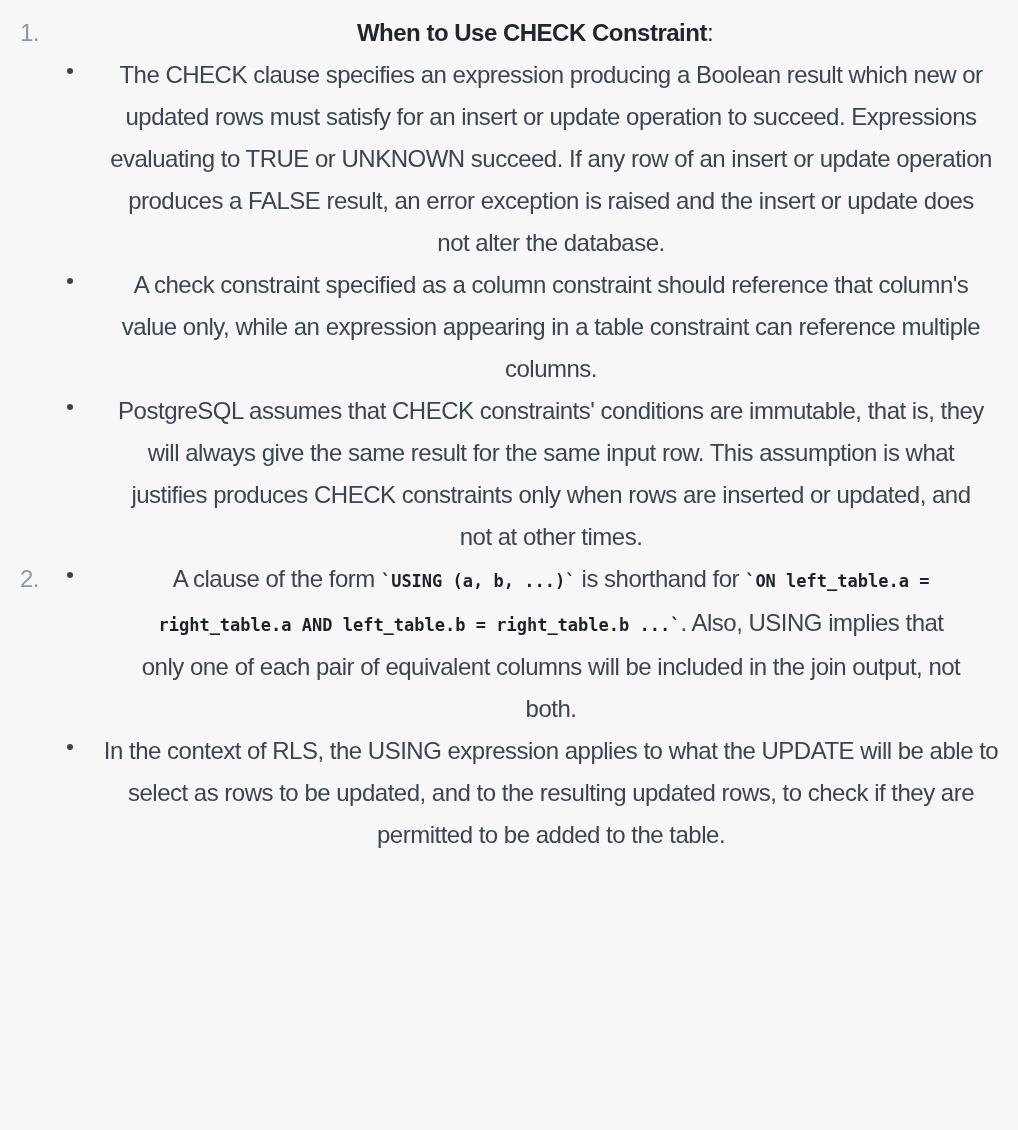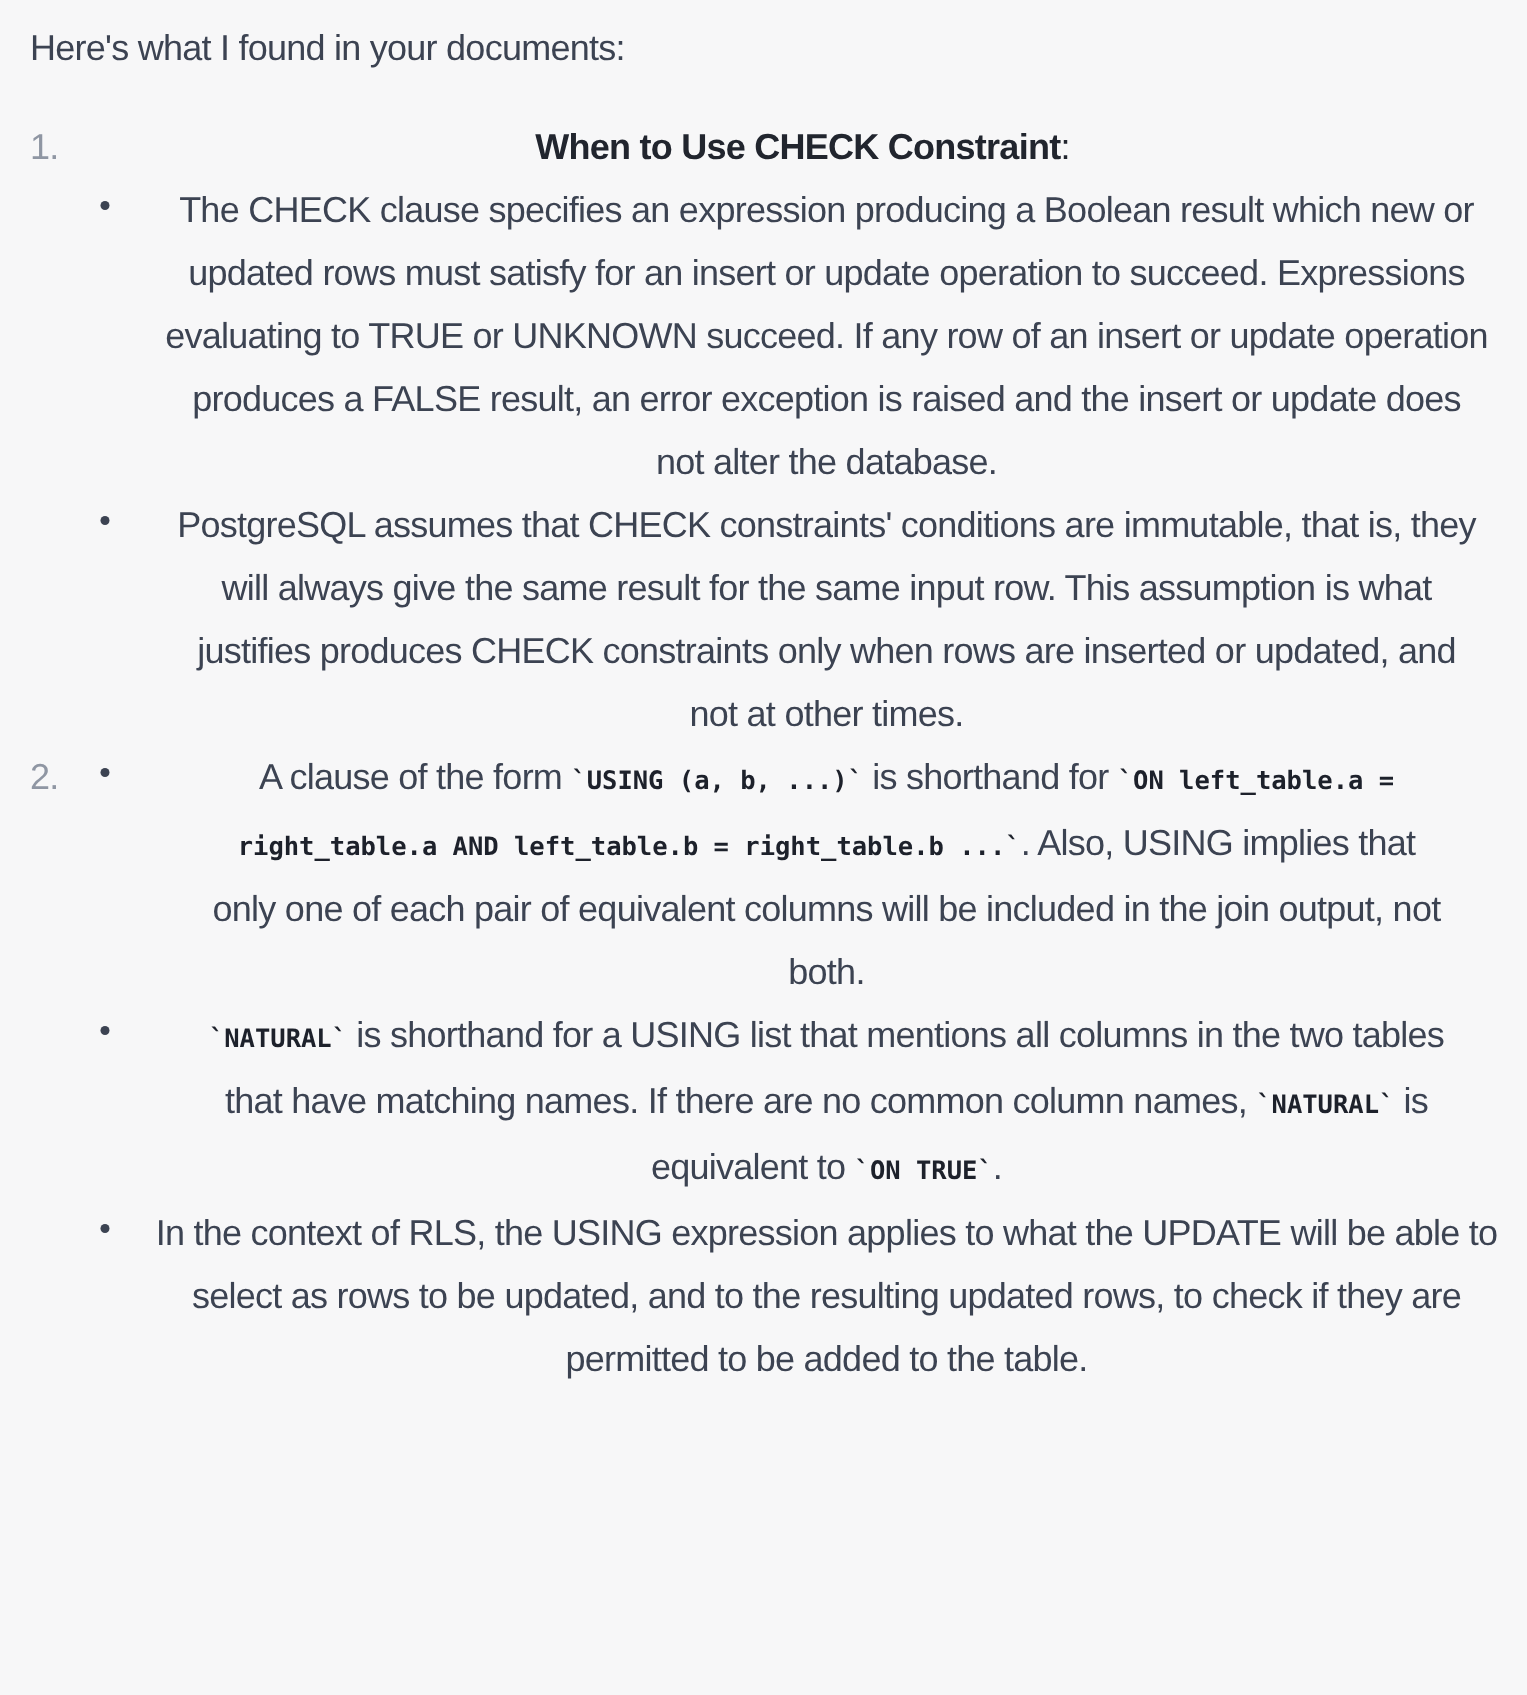--- a/index.html
+++ b/index.html
@@ -84,54 +84,53 @@
     font-size:17px;
     letter-spacing:0;
     color:var(--code);
     white-space:pre-wrap;
   }
 </style>
 </head>
 <body>
 
 <div class="page">
-  <p class="intro">Here's what I found in your documents:</p>
   <ol class="findings" id="findings-list">
   <li class="item">
     <span class="num">1.</span>
     <div class="item-body">
       <div class="item-heading"><strong>When to Use CHECK Constraint</strong><span class="item-colon">:</span></div>
       <ul class="bullets">
   <li class="bullet"><span class="bullet-dot"></span><span class="bullet-text">The CHECK clause specifies an expression producing a Boolean result which new or
 updated rows must satisfy for an insert or update operation to succeed. Expressions
 evaluating to TRUE or UNKNOWN succeed. If any row of an insert or update operation
 produces a FALSE result, an error exception is raised and the insert or update does
 not alter the database.</span></li>
 
+  <li class="bullet"><span class="bullet-dot"></span><span class="bullet-text">A check constraint specified as a column constraint should reference that column's
+value only, while an expression appearing in a table constraint can reference multiple
+columns.</span></li>
 
   <li class="bullet"><span class="bullet-dot"></span><span class="bullet-text">PostgreSQL assumes that CHECK constraints' conditions are immutable, that is, they
 will always give the same result for the same input row. This assumption is what
 justifies produces CHECK constraints only when rows are inserted or updated, and
 not at other times.</span></li>
 </ul>
     </div>
   </li>
 
   <li class="item">
     <span class="num">2.</span>
     <div class="item-body">
       <ul class="bullets">
   <li class="bullet"><span class="bullet-dot"></span><span class="bullet-text">A clause of the form <code class="inline-code">`USING (a, b, ...)`</code> is shorthand for <code class="inline-code">`ON left_table.a =
 right_table.a AND left_table.b = right_table.b ...`</code>. Also, USING implies that
 only one of each pair of equivalent columns will be included in the join output, not
 both.</span></li>
 
-  <li class="bullet"><span class="bullet-dot"></span><span class="bullet-text"><code class="inline-code">`NATURAL`</code> is shorthand for a USING list that mentions all columns in the two tables
-that have matching names. If there are no common column names, <code class="inline-code">`NATURAL`</code> is
-equivalent to <code class="inline-code">`ON TRUE`</code>.</span></li>
 
   <li class="bullet"><span class="bullet-dot"></span><span class="bullet-text">In the context of RLS, the USING expression applies to what the UPDATE will be able to
 select as rows to be updated, and to the resulting updated rows, to check if they are
 permitted to be added to the table.</span></li>
 </ul>
     </div>
   </li>
 </ol>
 </div>
 

